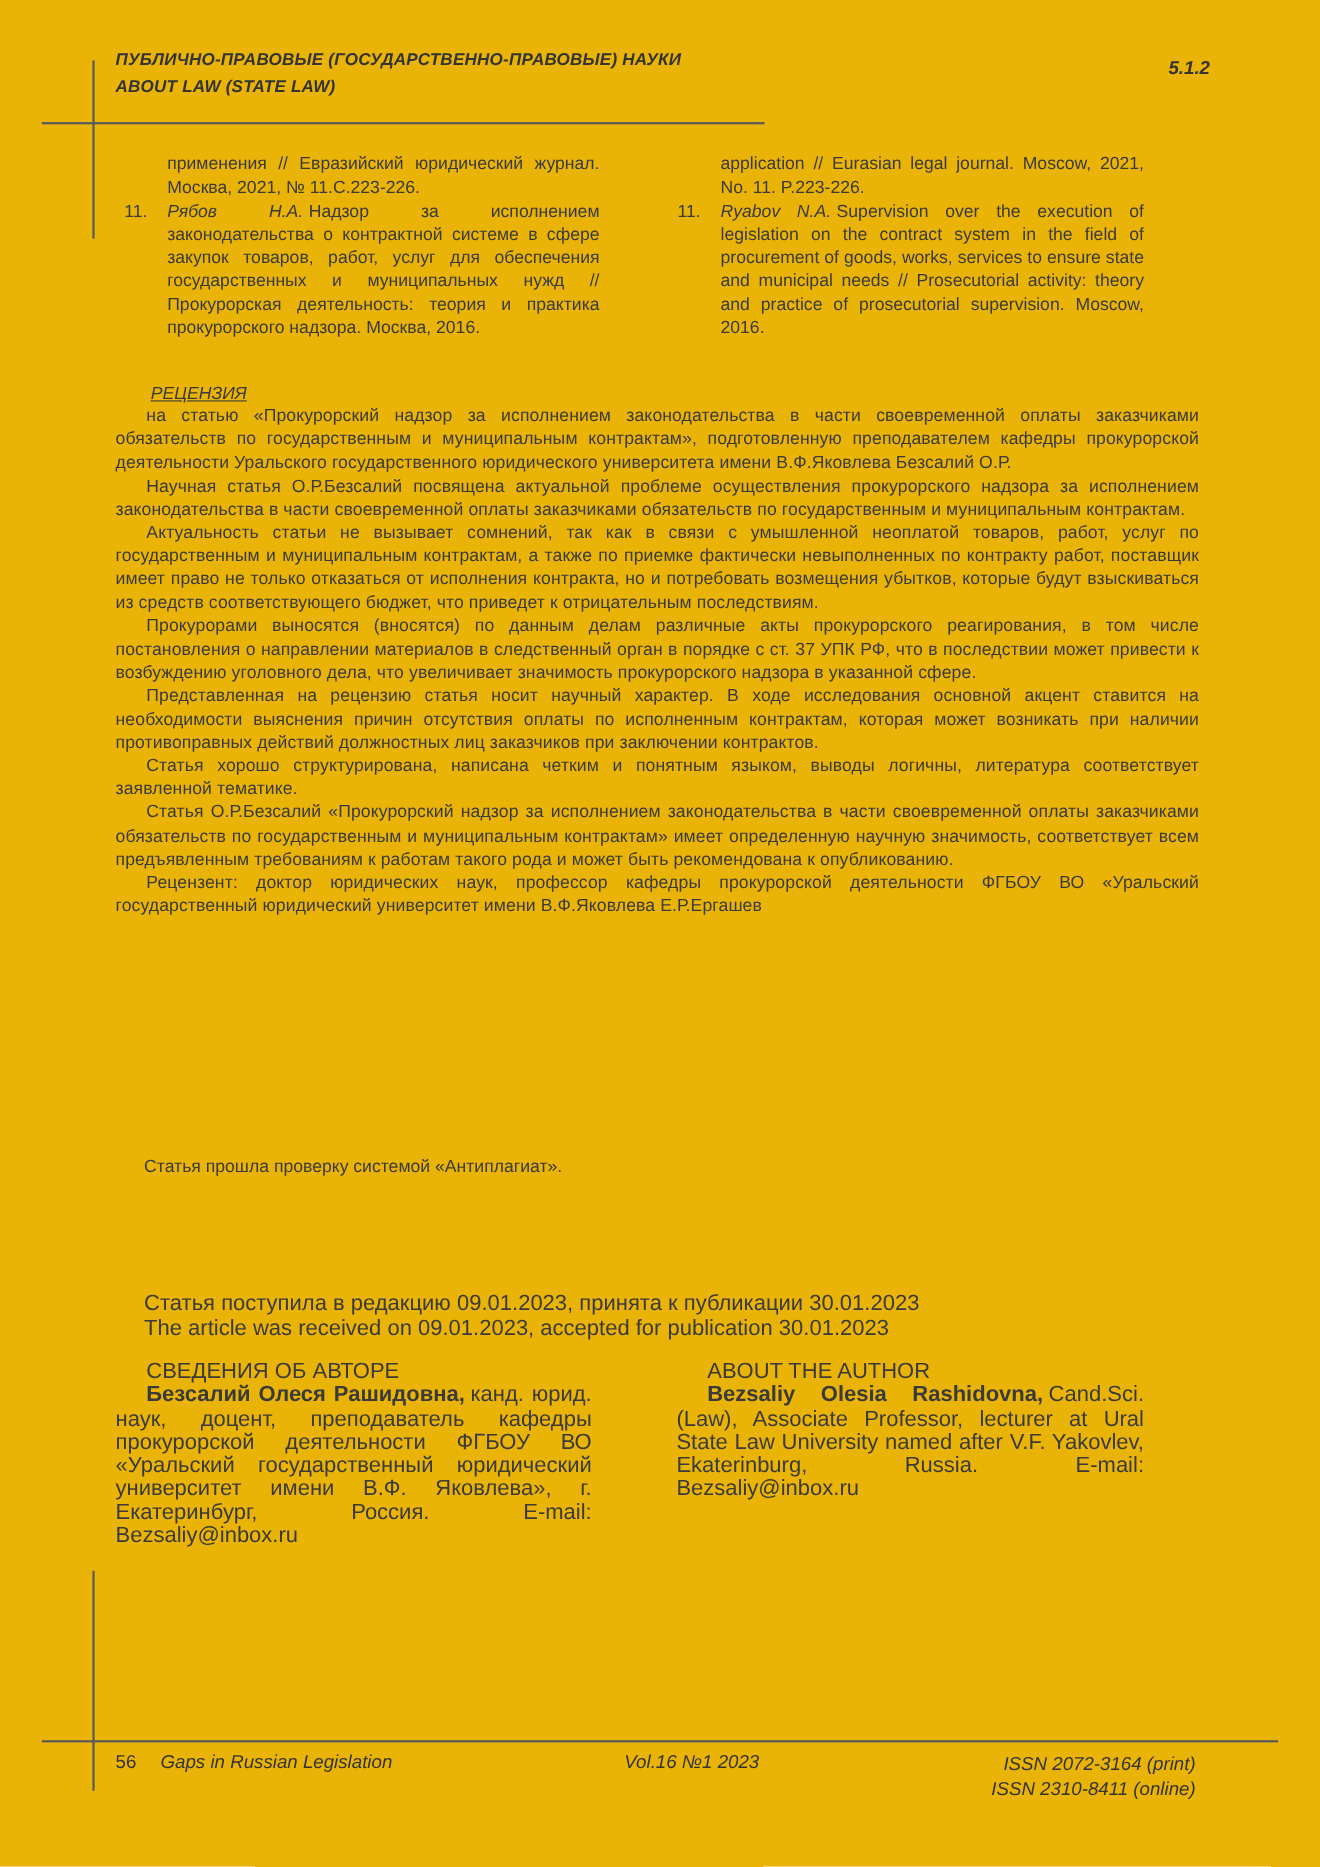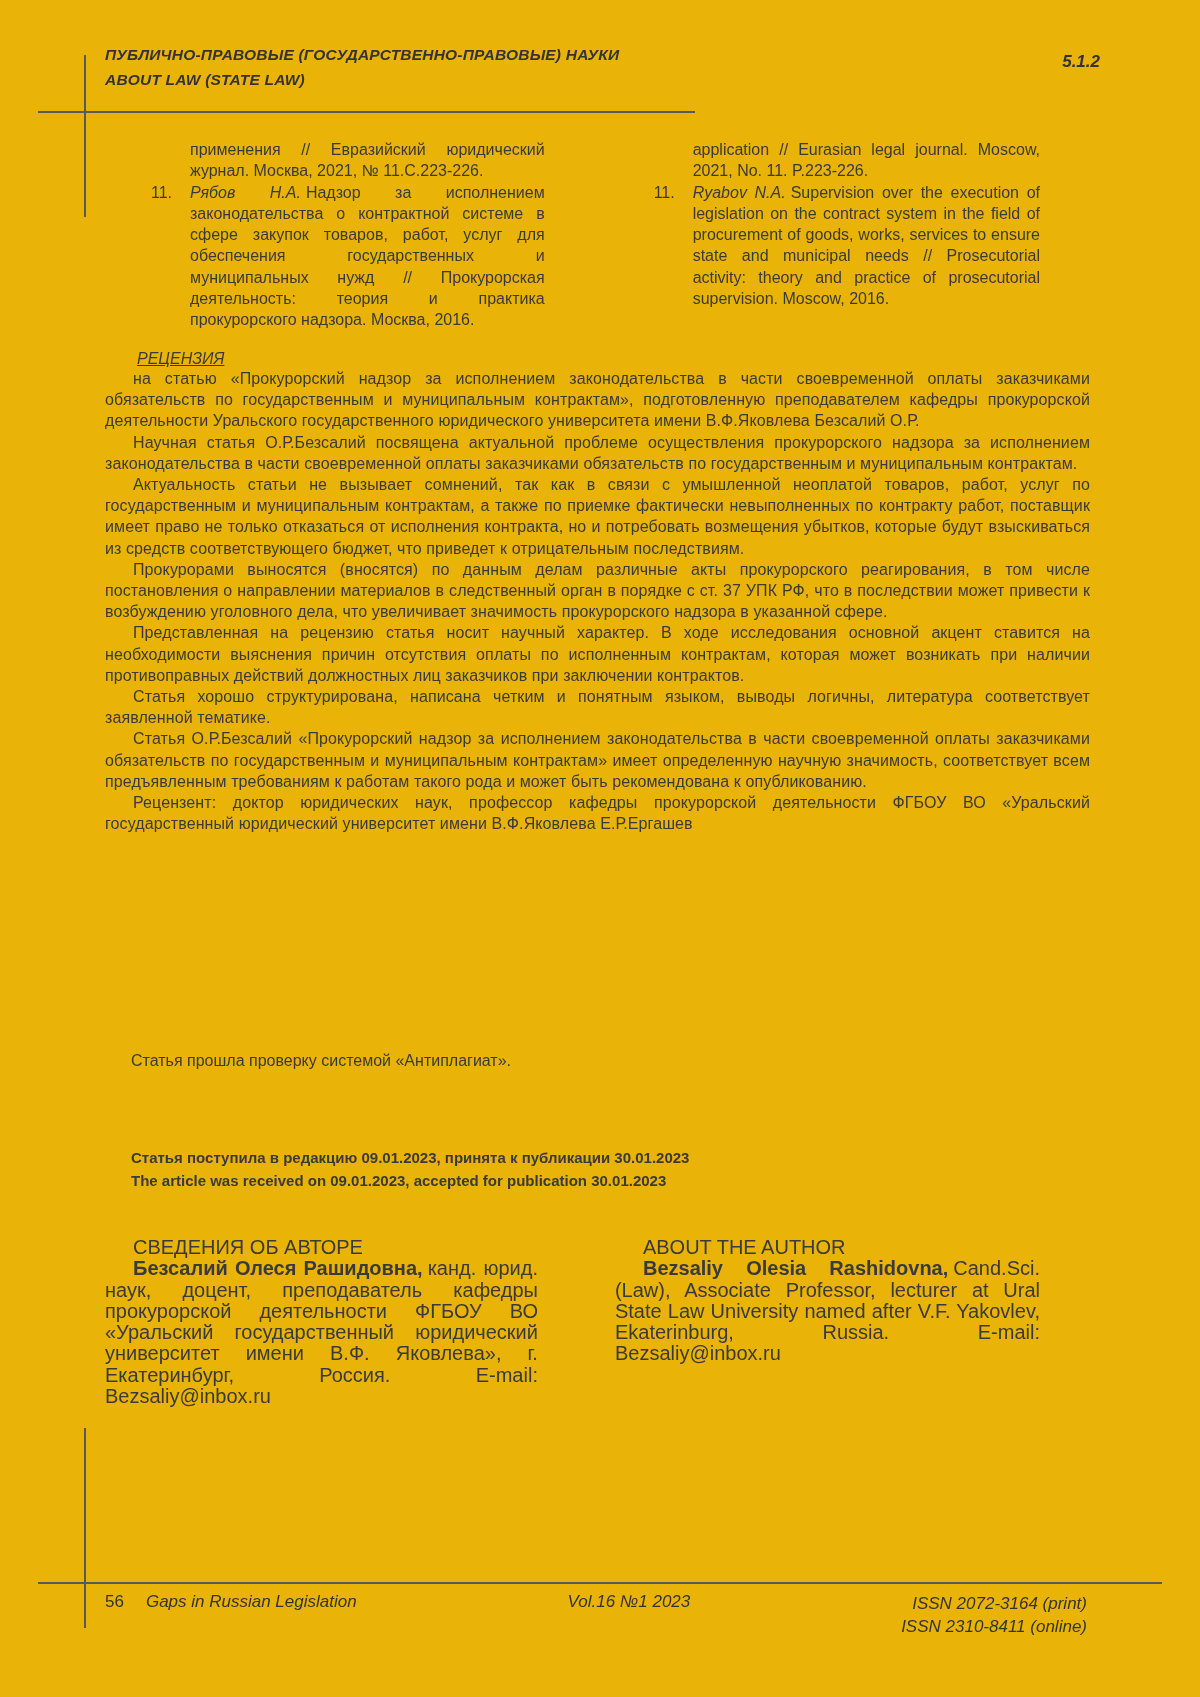--- a/index.html
+++ b/index.html
@@ -30,21 +30,21 @@
     position: absolute; right: 100px; top: 52px;
     font-size: 17px; font-weight: bold; font-style: italic; color: #333;
   }
 
   
   .refs {
     position: absolute; left: 105px; top: 139px; width: 935px;
     display: flex; gap: 63px;
     font-size: 16px; line-height: 21.3px;
   }
-  .refs .col { text-align: justify; margin-left: 38px; }
+  .refs .col { text-align: justify; }
   .refs .col.ru { width: 440px; }
   .refs .col.en { width: 432px; }
   .ref-cont { padding-left: 47px; }
   .ref-item { position: relative; padding-left: 47px; }
   .ref-num { position: absolute; left: 8px; top: 0; }
   .ref-author { font-style: italic; margin-right: 5px; }
 
   
   .review { position: absolute; left: 105px; top: 350px; width: 985px; }
   .rev-heading {
@@ -54,22 +54,22 @@
   .review p {
     margin: 0; font-size: 16px; line-height: 21.2px;
     text-align: justify; text-indent: 28px; letter-spacing: 0.1px;
   }
 
   .antiplagiat {
     position: absolute; left: 105px; top: 1052px; width: 985px;
     font-size: 16px; padding-left: 26px;
   }
   .dates {
-    position: absolute; left: 105px; top: 1147px; width: 985px;
-    font-size: 15px; line-height: 22.5px; padding-left: 26px; font-weight: bold;
+    position: absolute; left: 105px; top: 1174px; width: 985px;
+    font-size: 20px; line-height: 22.5px; padding-left: 26px;
   }
 
   
   .authors {
     position: absolute; left: 105px; top: 1237px; width: 935px;
     display: flex; gap: 77px; font-size: 20px; line-height: 21.3px;
   }
   .authors .col.ru { width: 440px; }
   .authors .col.en { width: 432px; }
   .authors .a-heading { padding-left: 28px; }

